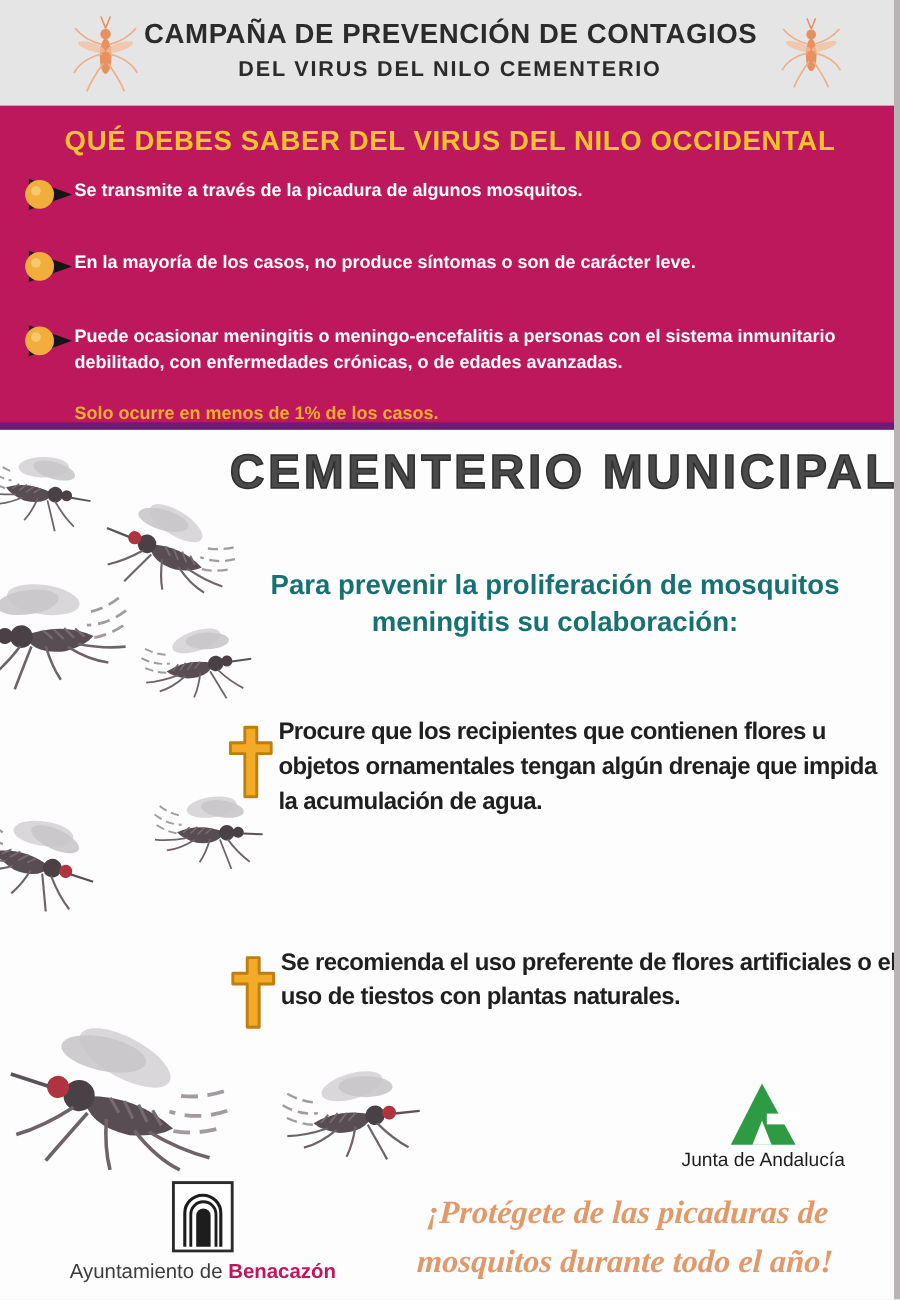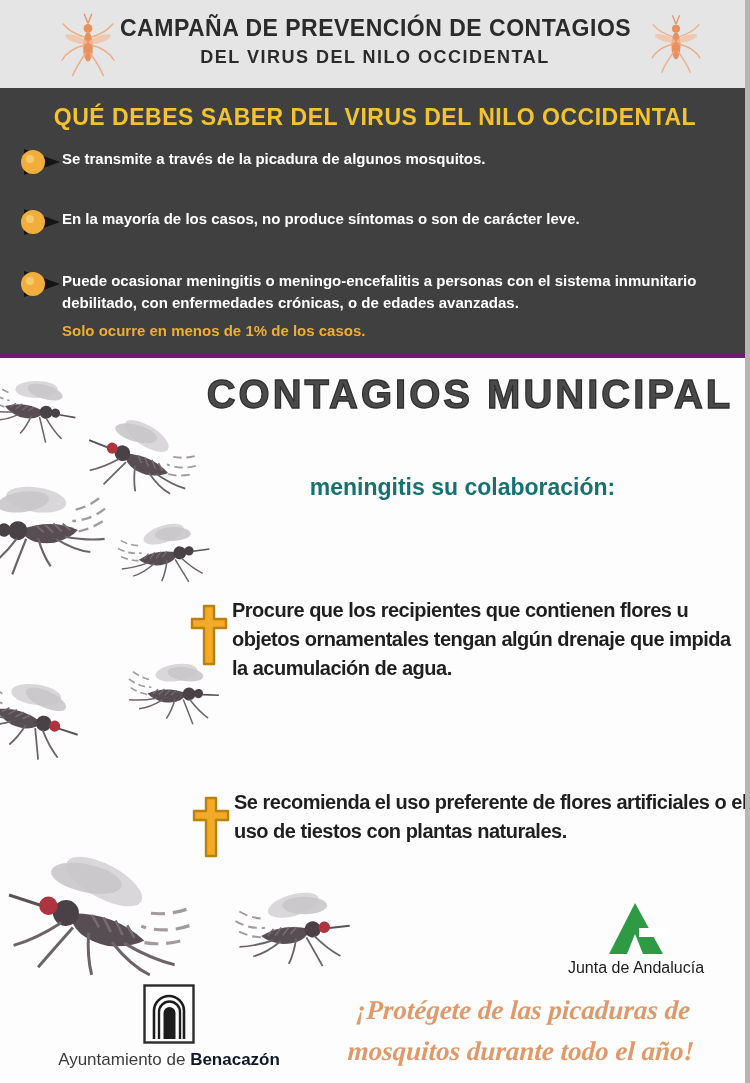--- a/index.html
+++ b/index.html
@@ -13,30 +13,30 @@
   
   .header{position:absolute;left:0;top:0;width:100%;height:88px;background:#e5e5e5;}
   .header-title{position:absolute;left:120px;top:12px;width:510px;text-align:center;color:#2b2b2b;}
   .header-title .l1{font-size:23px;font-weight:700;letter-spacing:.5px;line-height:32px;white-space:nowrap;}
   .header-title .l2{font-size:18px;font-weight:700;letter-spacing:1.5px;line-height:26px;white-space:nowrap;}
   .mosq-top{position:absolute;}
 
   
   .info-panel{
     position:absolute;left:0;top:88px;width:100%;height:270px;
-    background:#404040;border-bottom:4px solid #701a75;box-sizing:border-box;
+    background:#be185d;border-bottom:6px solid #701a75;box-sizing:border-box;
   }
   .info-heading{
     position:absolute;left:0;top:16px;width:100%;text-align:center;
     color:#f5c32e;font-size:23px;font-weight:700;letter-spacing:.5px;
   }
   .bullet-row{position:absolute;left:18px;width:700px;display:flex;align-items:flex-start;}
   .bullet-row .bullet-ic{flex:0 0 44px;margin-top:0;}
   .bullet-row .bullet-text{color:#ffffff;font-size:15px;font-weight:700;line-height:22px;width:640px;}
-  .bullet-highlight{display:block;color:#efae2e;font-size:15px;font-weight:700;margin-top:6px;}
+  .bullet-highlight{display:block;color:#efae2e;font-size:15px;font-weight:700;margin-top:20px;}
   .b1{top:60px;} .b2{top:120px;} .b3{top:182px;}
 
   
   .cem-title{
     position:absolute;left:190px;top:372px;width:560px;text-align:center;
     font-size:40px;font-weight:800;letter-spacing:3px;color:#4a4a4a;
     -webkit-text-stroke:1.3px #2f2f2f;white-space:nowrap;
   }
   .subtitle{
     position:absolute;left:180px;top:472px;width:565px;text-align:center;
@@ -48,21 +48,21 @@
   .a1{left:186px;top:596px;}
   .a2{left:188px;top:788px;}
 
   
   .junta{position:absolute;left:548px;top:900px;width:176px;text-align:center;}
   .junta svg{display:block;margin:0 auto;}
   .junta-label{margin-top:2px;font-size:16px;color:#1d1d1d;}
   .ayto{position:absolute;left:38px;top:984px;width:262px;text-align:center;}
   .ayto svg{display:block;margin:0 auto;}
   .ayto-label{margin-top:6px;font-size:17px;color:#3c3c3c;}
-  .ayto-label b{color:#0f172a;}
+  .ayto-label b{color:#be185d;}
   .slogan{
     position:absolute;left:296px;top:990px;width:452px;text-align:center;
     font-family:"Liberation Serif",serif;font-style:italic;
     color:#e2996a;font-size:27px;font-weight:700;line-height:41px;transform:skewX(-3deg);
   }
 
   .deco{position:absolute;pointer-events:none;}
 </style>
 </head>
 <body>
@@ -114,21 +114,21 @@
 
   <div class="header">
     <svg class="mosq-top" style="left:52px;top:6px" width="72" height="78" viewBox="0 0 60 80">
         <use href="#mosq-topview"></use>
       </svg>
     <svg class="mosq-top" style="left:645px;top:8px" width="62" height="72" viewBox="0 0 60 80">
         <use href="#mosq-topview"></use>
       </svg>
     <div class="header-title">
       <div class="l1">CAMPAÑA DE PREVENCIÓN DE CONTAGIOS</div>
-      <div class="l2">DEL VIRUS DEL NILO OCCIDENTAL</div>
+      <div class="l2">DEL VIRUS DEL NILO CEMENTERIO</div>
     </div>
   </div>
 
   <div class="info-panel">
     <div class="info-heading">QUÉ DEBES SABER DEL VIRUS DEL NILO OCCIDENTAL</div>
 
     <div class="bullet-row b1">
       <svg class="bullet-ic" width="42" height="28" viewBox="0 0 42 28">
           <use href="#bullet-arrow"></use>
         </svg>
@@ -171,23 +171,24 @@
   <svg class="deco" style="left:-34px;top:668px;transform:rotate(32deg);--head:#b03340" width="120" height="86" viewBox="0 0 100 70">
       <use href="#mosq-side"></use>
     </svg>
   <svg class="deco" style="left:2px;top:842px;transform:rotate(4deg) scaleX(-1);--head:#b03340" width="200" height="143" viewBox="0 0 100 70">
       <use href="#mosq-side"></use>
     </svg>
   <svg class="deco" style="left:228px;top:880px;transform:rotate(8deg);--head:#b03340" width="125" height="90" viewBox="0 0 100 70">
       <use href="#mosq-side"></use>
     </svg>
 
-  <div class="cem-title">CONTAGIOS MUNICIPAL</div>
+  <div class="cem-title">CEMENTERIO MUNICIPAL</div>
 
   <div class="subtitle">
+    <div>Para prevenir la proliferación de mosquitos</div>
     <div>meningitis su colaboración:</div>
   </div>
 
   <div class="advice a1">
     <svg class="cross-ic" width="38" height="62" viewBox="0 0 38 62">
         <use href="#gold-cross"></use>
       </svg>
     <div class="advice-text">Procure que los recipientes que contienen flores u objetos ornamentales tengan algún drenaje que impida la acumulación de agua.</div>
   </div>
 

